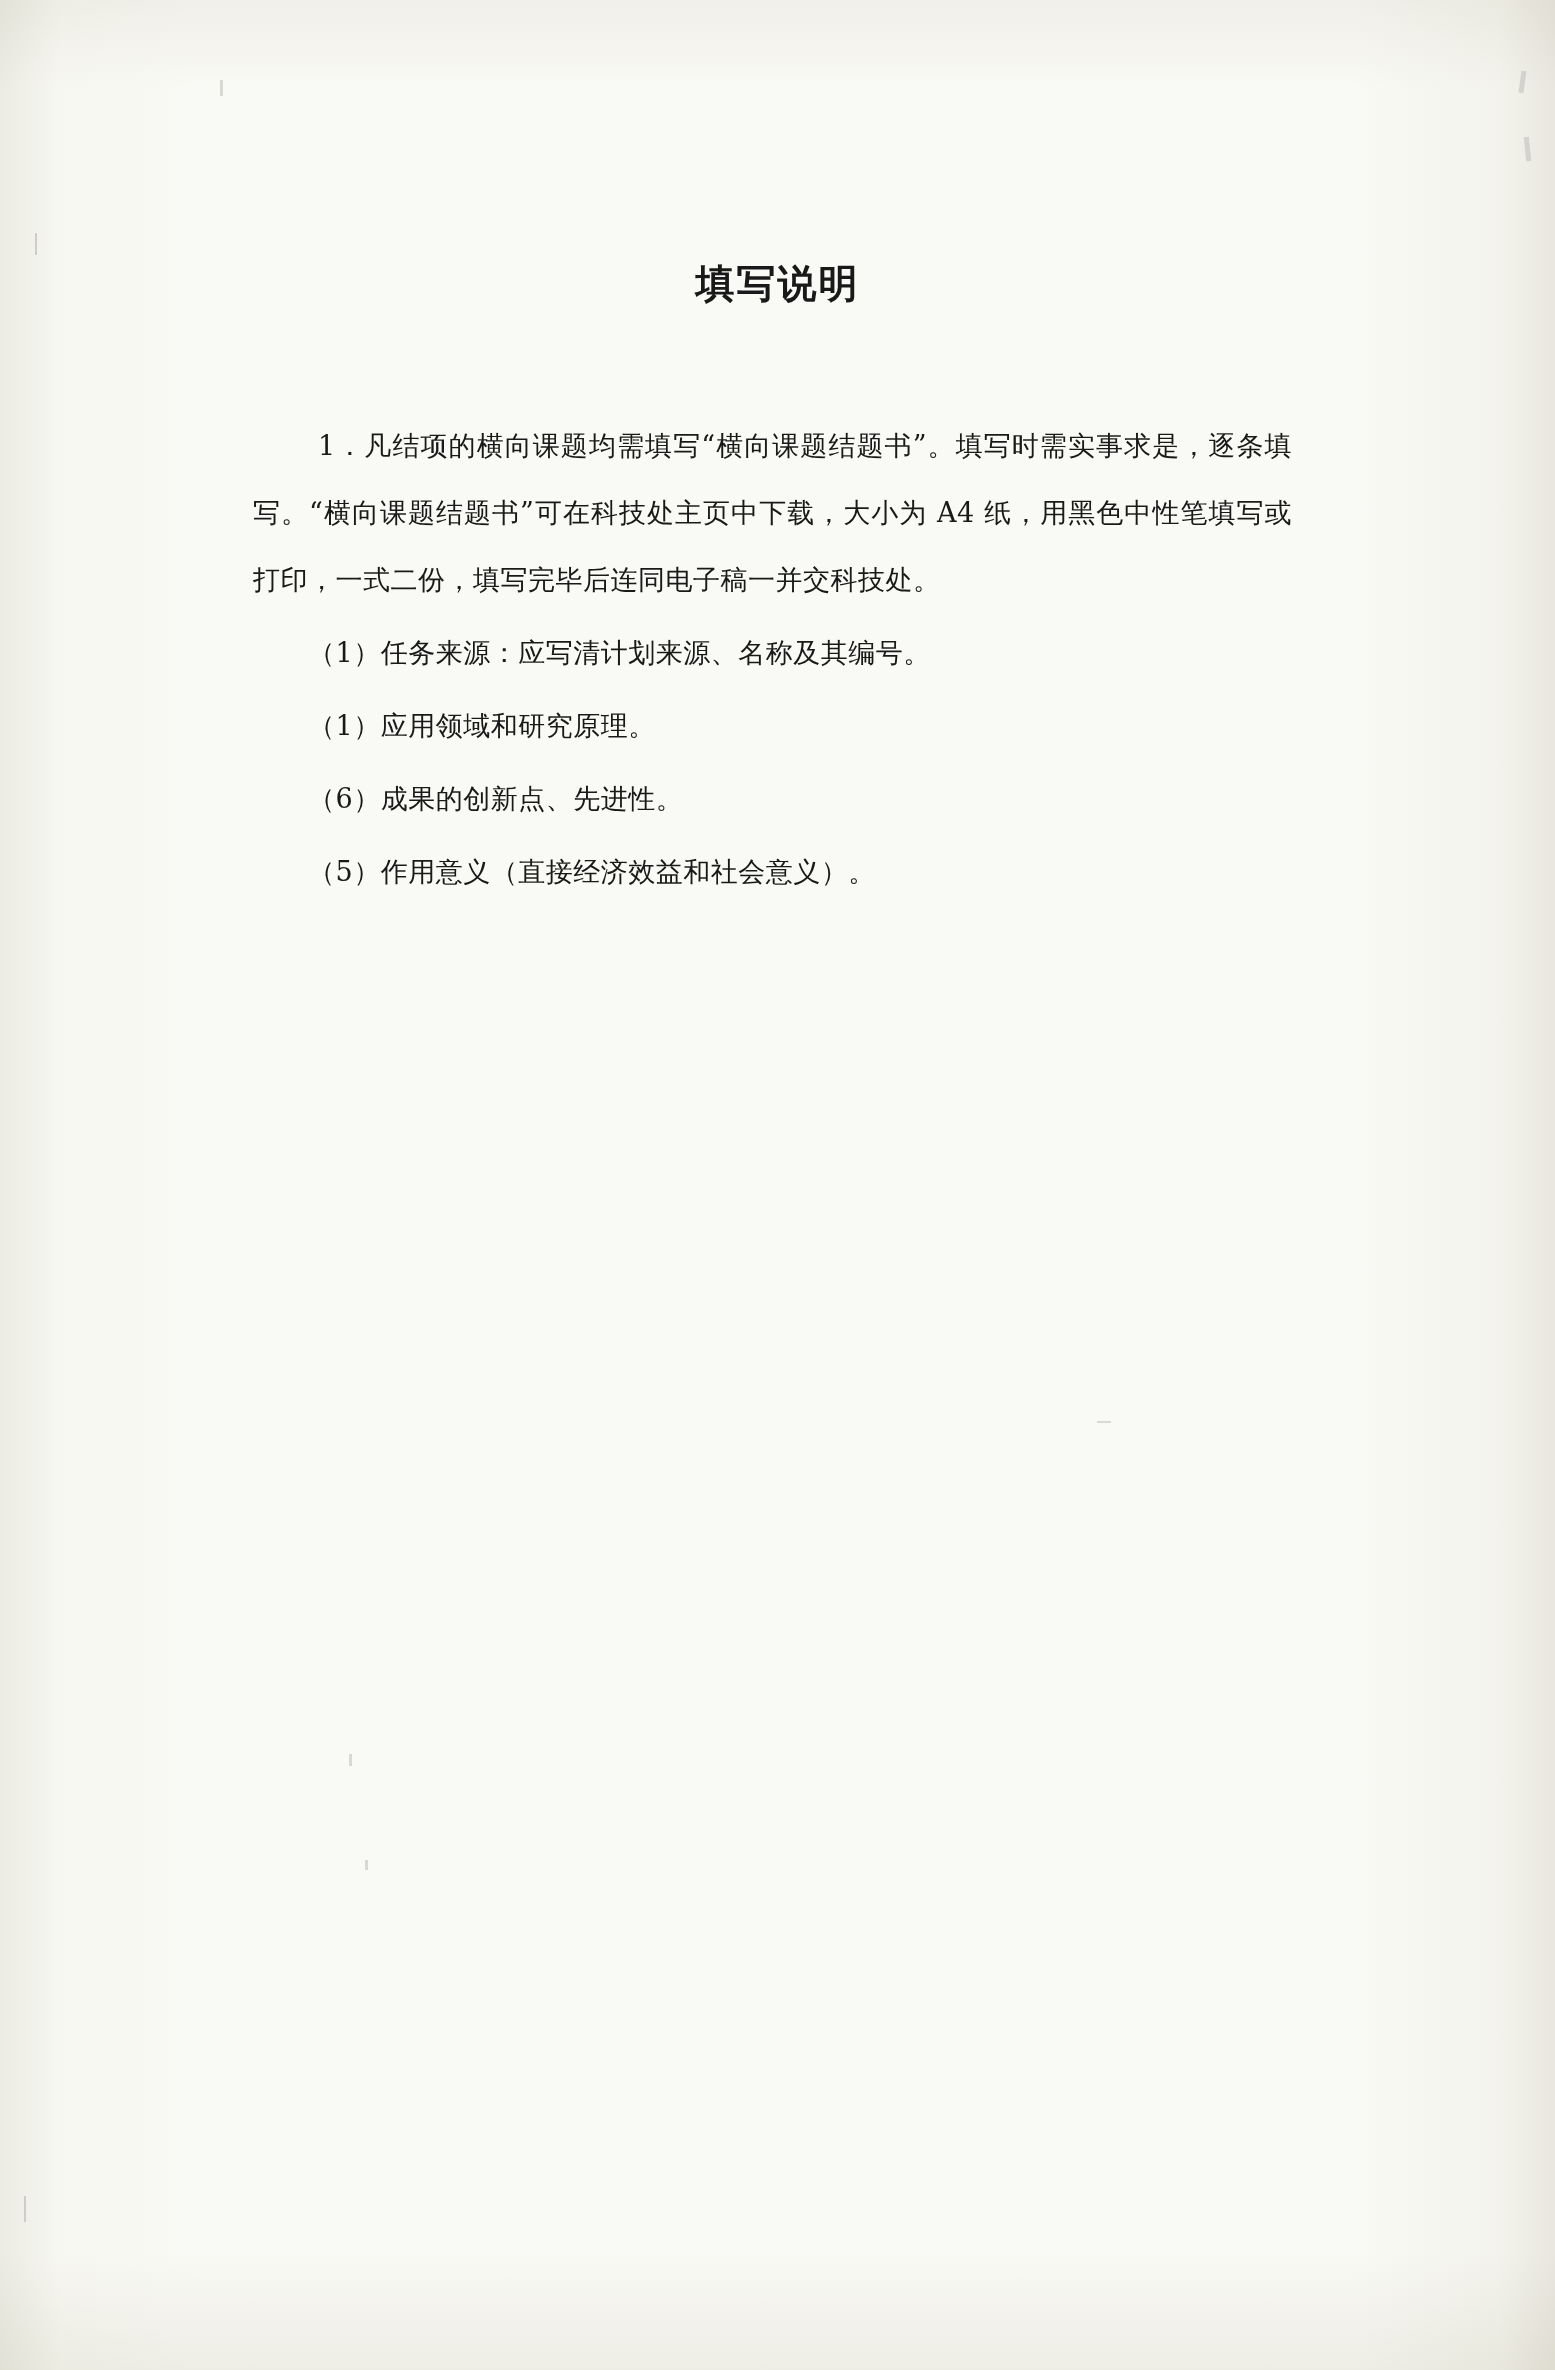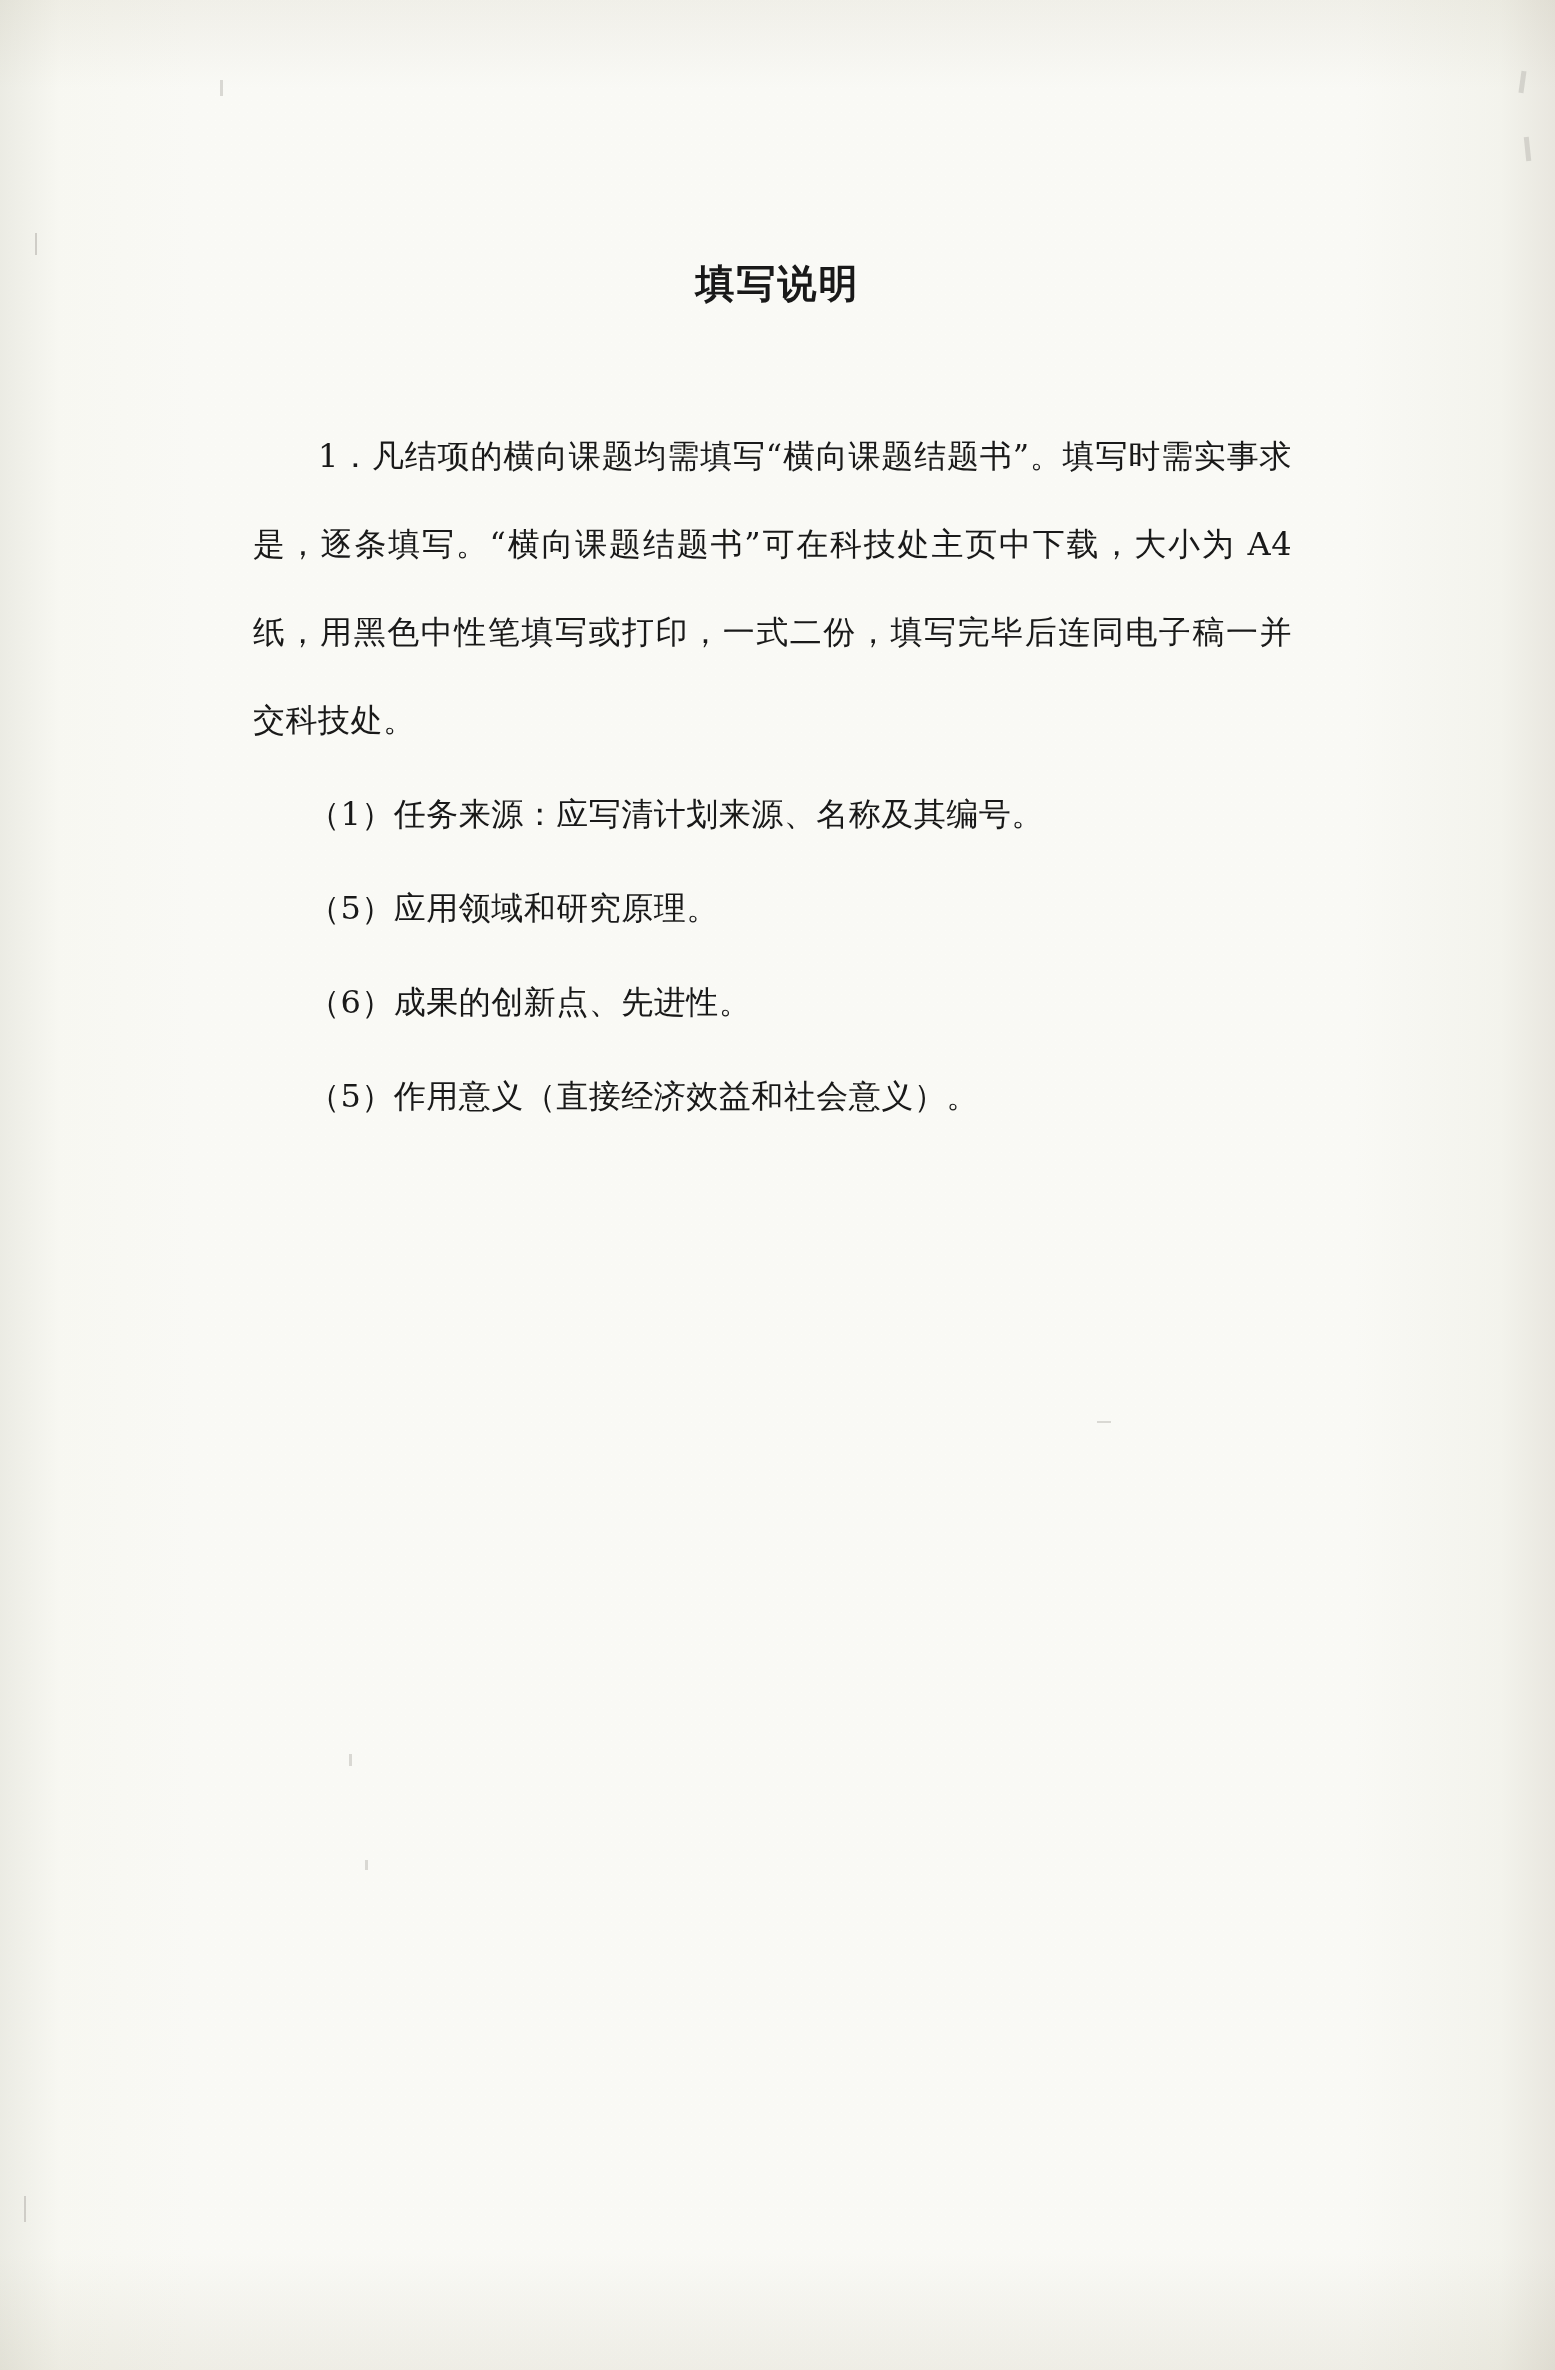--- a/index.html
+++ b/index.html
@@ -67,22 +67,22 @@
 
   .body-block {
     position: absolute;
     left: 253px;
     top: 412px;
     width: 1039px;
   }
 
   p.para {
     margin: 0 0 5.9px 0;
-    font-size: 32px;
-    line-height: 88px;
+    font-size: 27px;
+    line-height: 67px;
     text-align: justify;
     text-justify: inter-ideograph;
     letter-spacing: 0.5px;
   }
   p.indent2 { text-indent: 65px; }
   p.indent1 { text-indent: 55px; }
   p.tight { margin-bottom: 0; }
 
   
   #content { filter: contrast(1.02); }
@@ -101,20 +101,20 @@
   <div class="speck" style="left:349px; top:1754px; width:2.9px; height:11.8px;"></div>
   <div class="speck" style="left:365px; top:1860px; width:2.9px; height:9.8px;"></div>
 
   <div id="content">
 
     <div class="doc-title">填写说明</div>
 
     <div class="body-block">
       <p class="para indent2">1．凡结项的横向课题均需填写“横向课题结题书”。填写时需实事求是，逐条填写。“横向课题结题书”可在科技处主页中下载，大小为 A4 纸，用黑色中性笔填写或打印，一式二份，填写完毕后连同电子稿一并交科技处。</p>
       <p class="para indent1">（1）任务来源：应写清计划来源、名称及其编号。</p>
-      <p class="para indent1">（5）应用领域和研究原理。</p>
+      <p class="para indent1">（1）应用领域和研究原理。</p>
       <p class="para indent1">（6）成果的创新点、先进性。</p>
       <p class="para indent1 tight">（5）作用意义（直接经济效益和社会意义）。</p>
     </div>
 
   </div>
 </div>
 
 
 </body></html>

